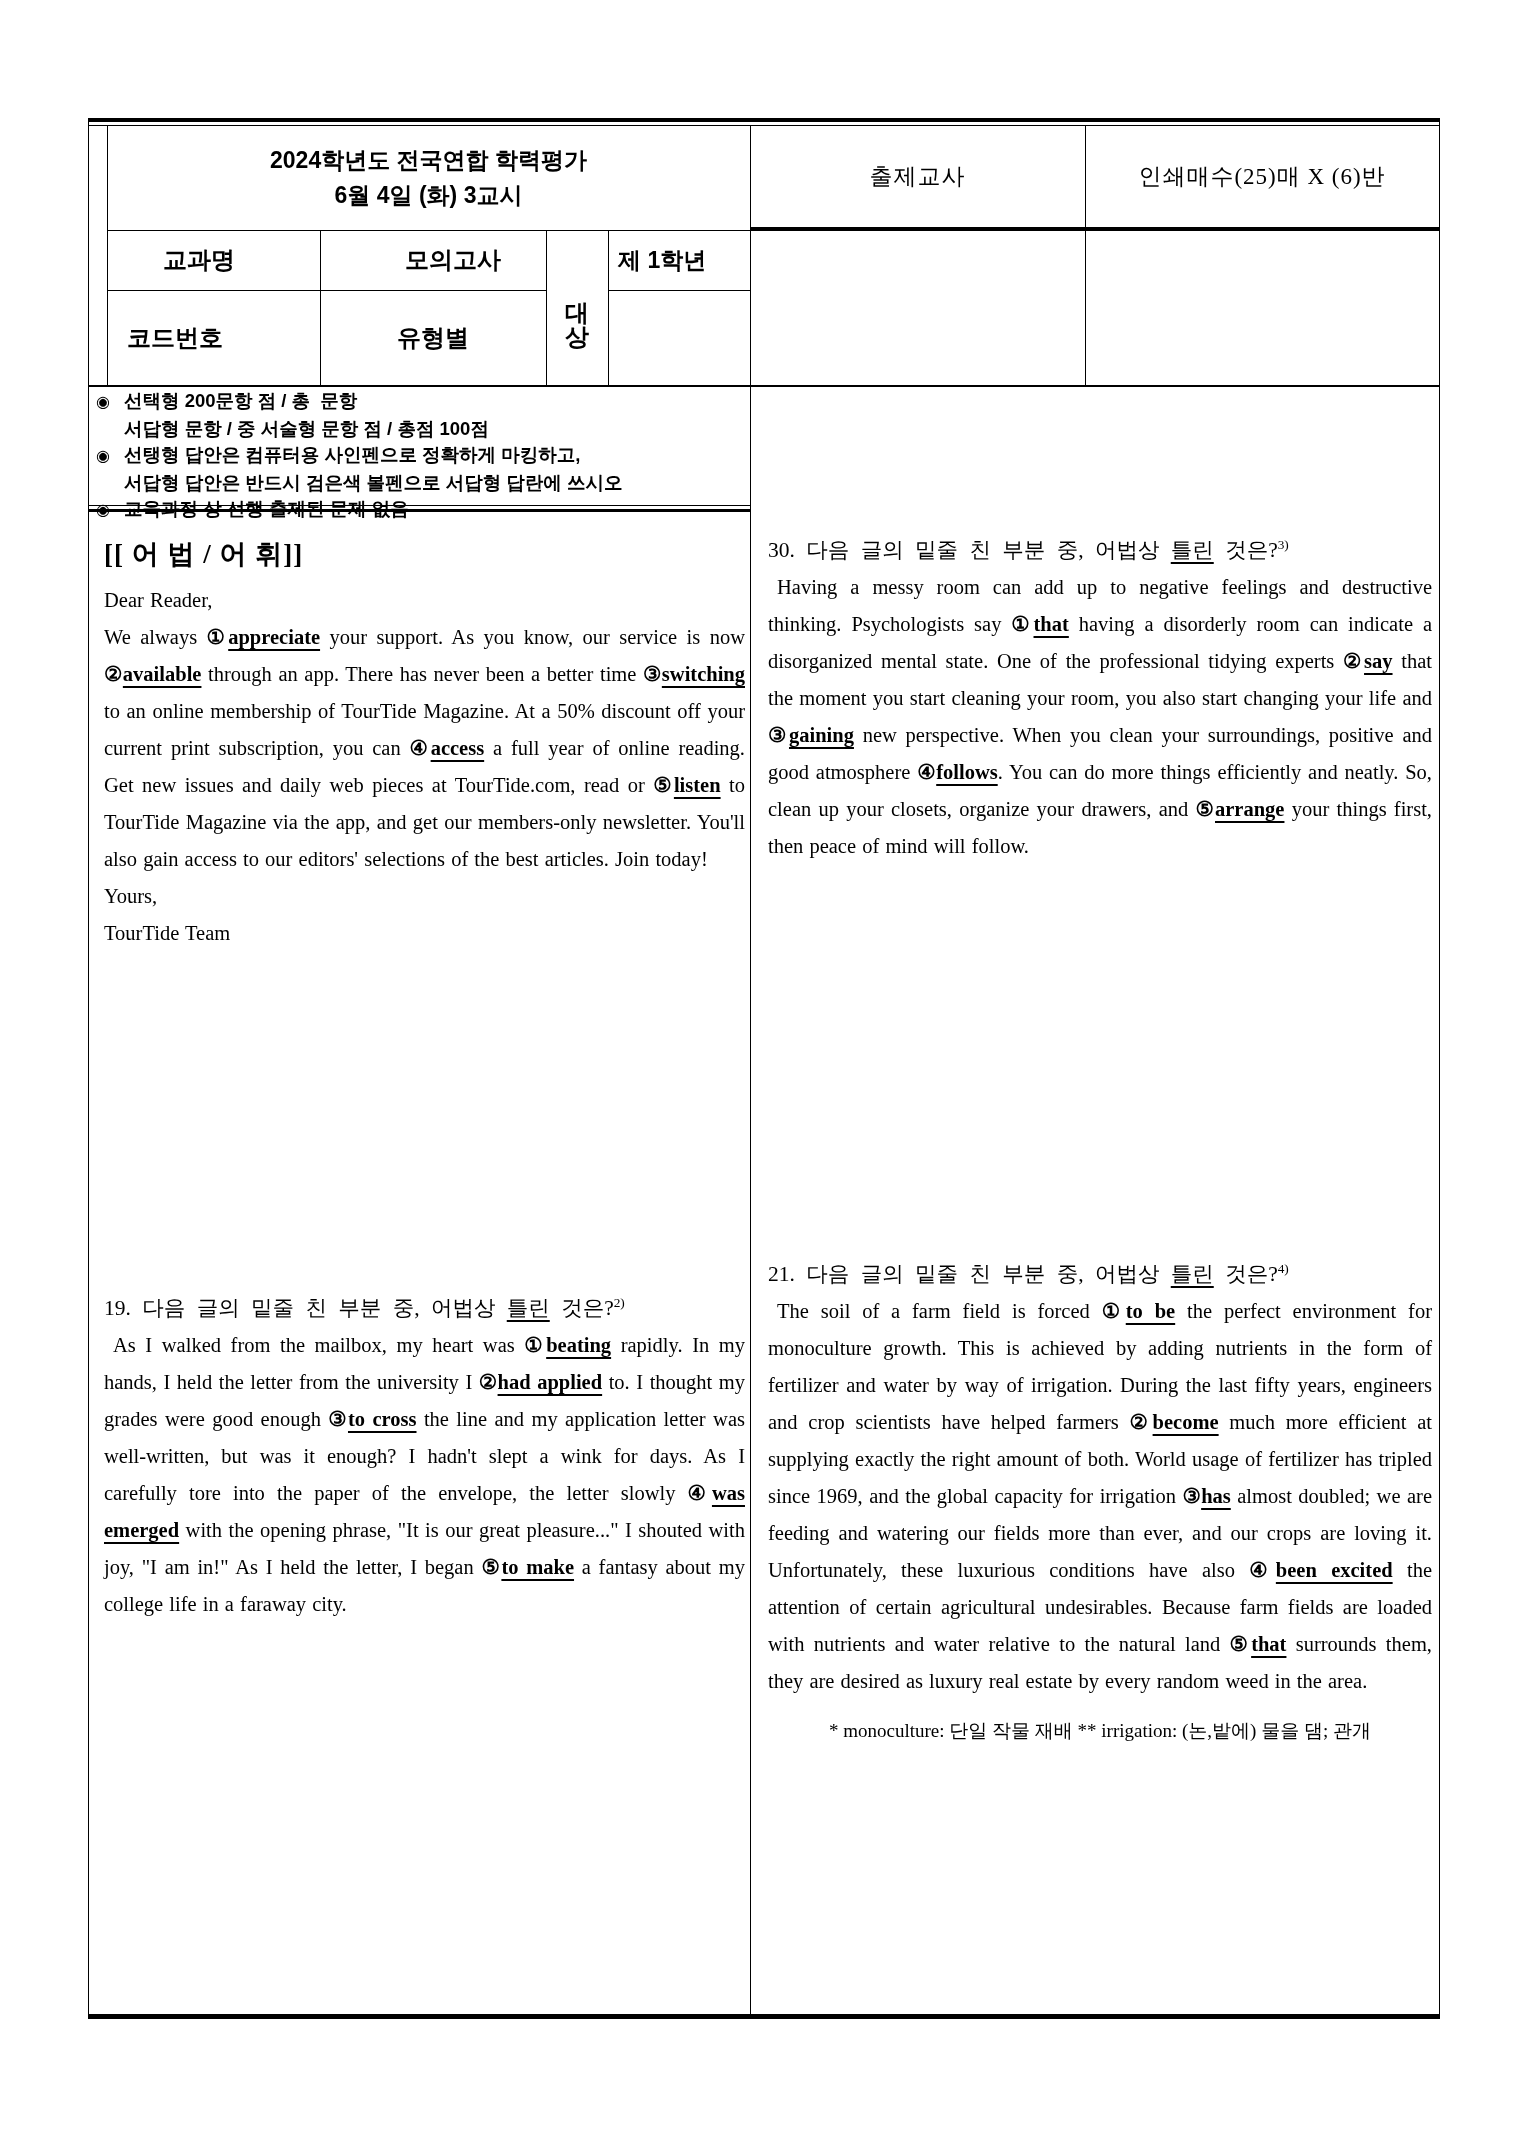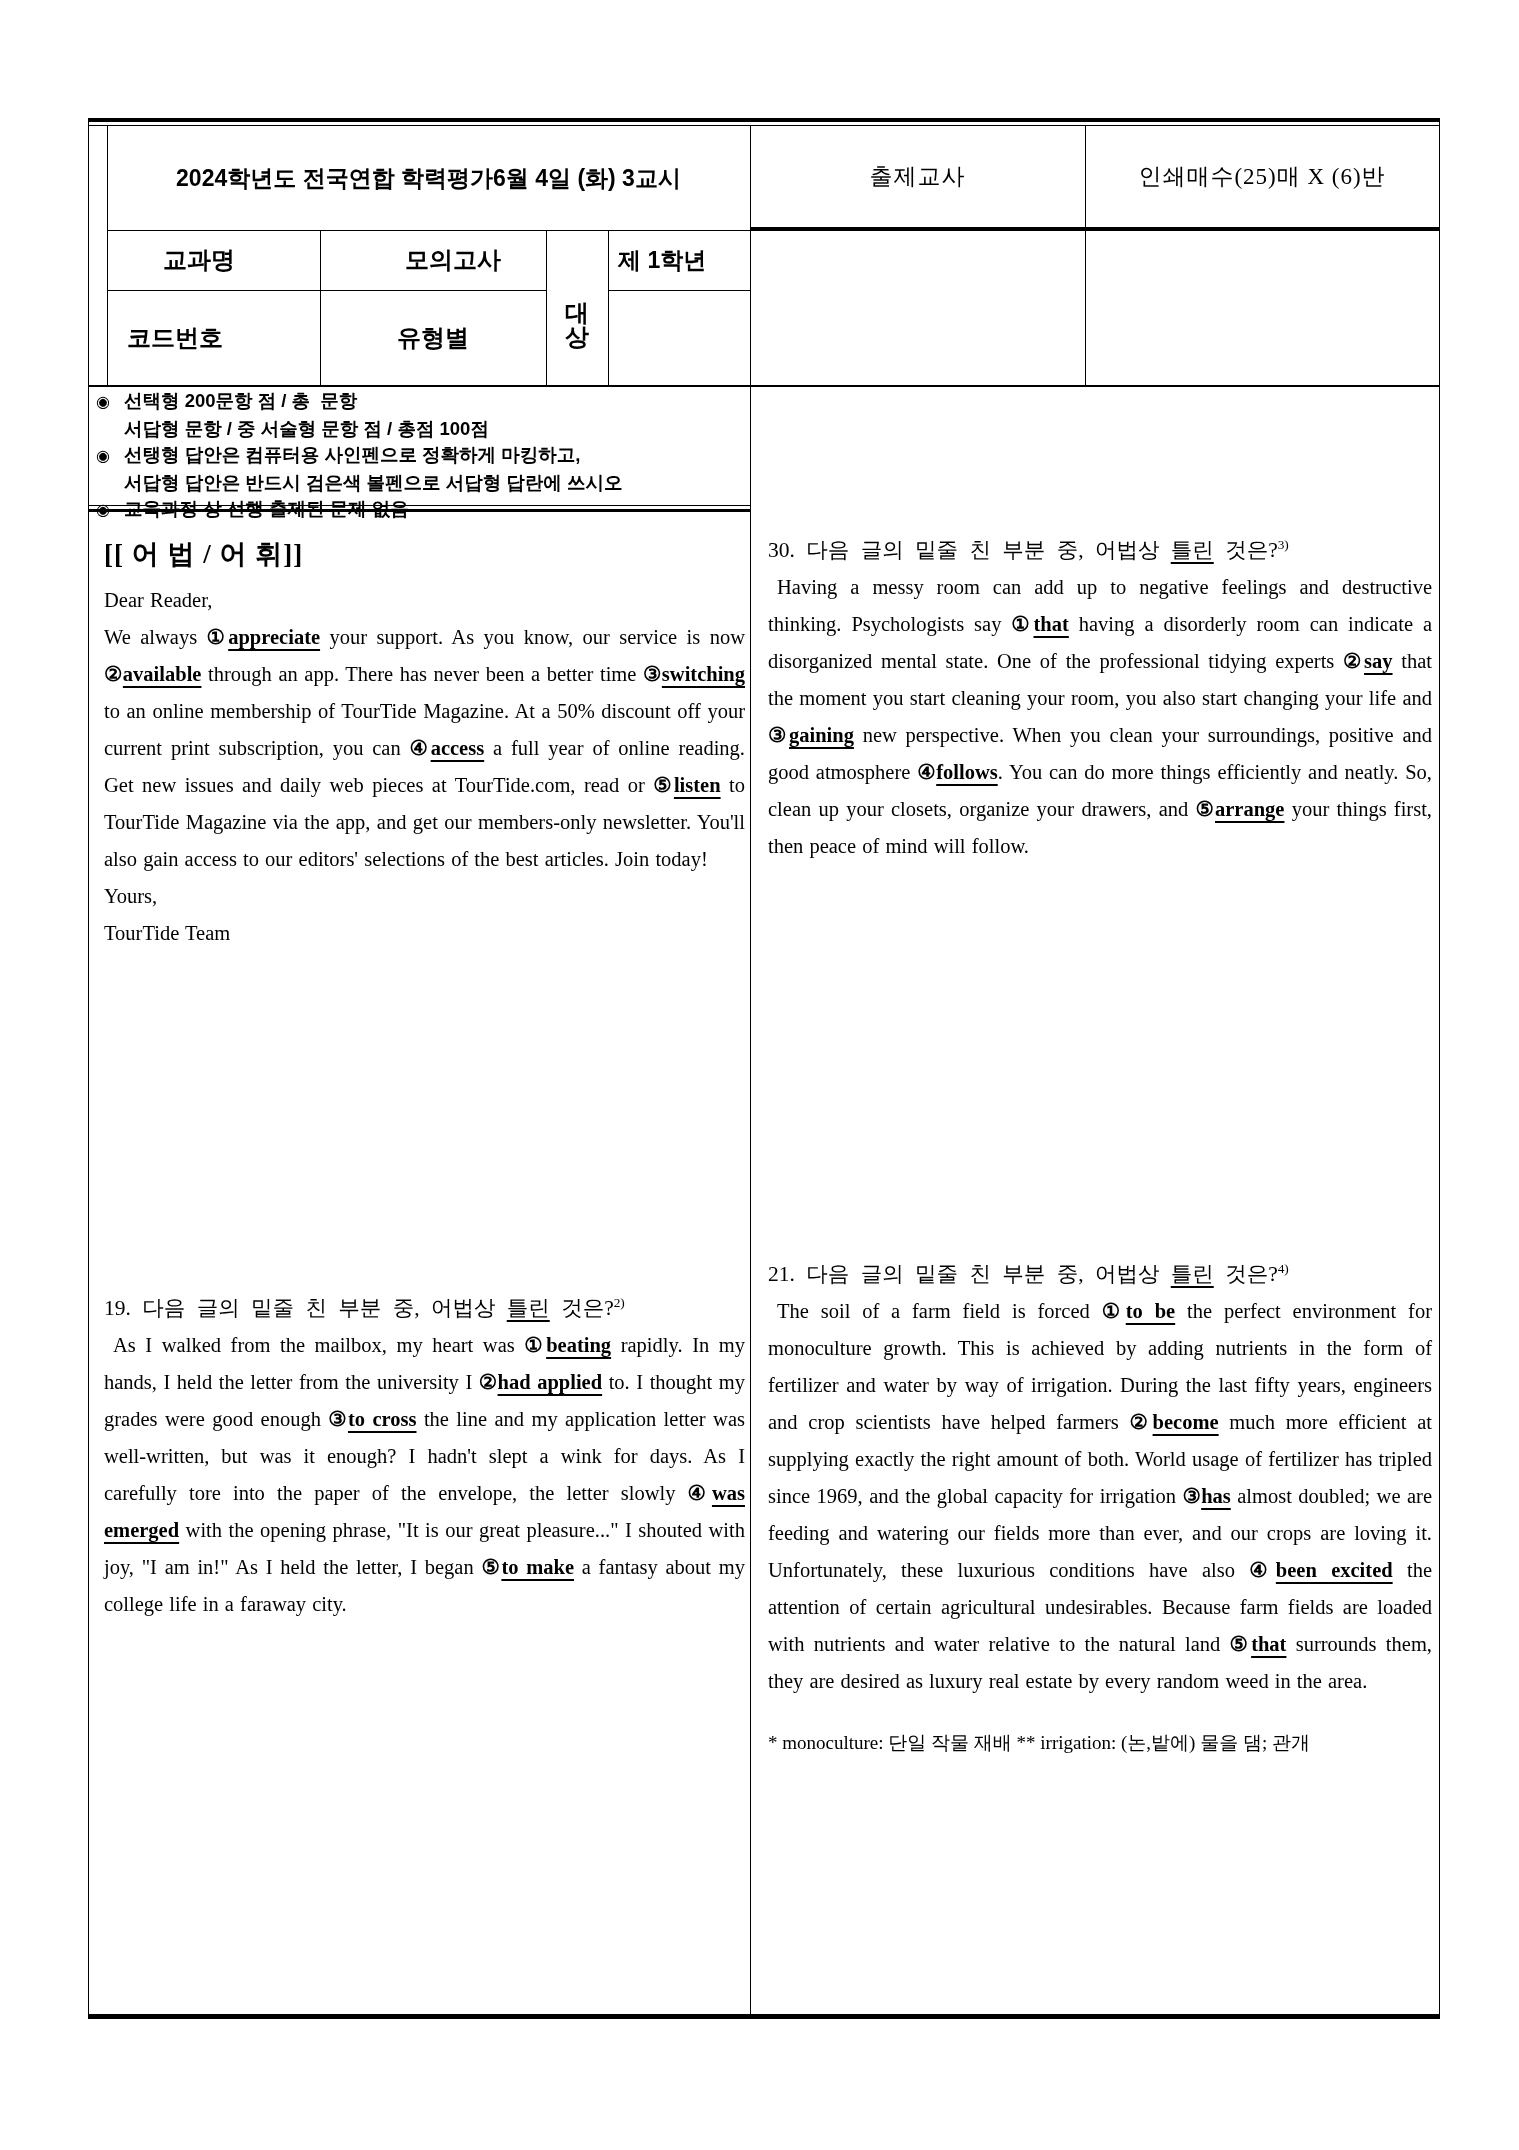--- a/index.html
+++ b/index.html
@@ -4,21 +4,21 @@
 <style>
   html,body { margin:0; padding:0; background:#e8e8e8; }
   .page {
     position:relative; width:1519px; height:2150px; background:#ffffff;
     font-family:"Liberation Serif","DejaVu Serif",serif; color:#000;
     overflow:hidden;
   }
   .hl, .vl { position:absolute; background:#000; }
   .cell { position:absolute; display:flex; align-items:center; }
   .gothic { font-family:"Liberation Sans","DejaVu Sans",sans-serif; }
-  .title-cell { justify-content:center; text-align:center;
+  .title-cell { flex-direction:column; justify-content:center; text-align:center;
     font-weight:bold; font-size:23px; line-height:35px; }
   .hdr-serif { justify-content:center; font-size:23px; letter-spacing:1px; }
   .lbl { font-weight:bold; font-size:24px; }
   .center { justify-content:center; }
   .target-cell { justify-content:center; font-weight:bold; font-size:24px;
     line-height:40px; writing-mode:vertical-rl; text-orientation:upright; }
   .instructions { position:absolute; left:96px; top:388px; width:648px;
     font-family:"Liberation Sans","DejaVu Sans",sans-serif;
     font-size:18.5px; font-weight:bold; line-height:26.5px; }
   .instr-line { white-space:nowrap; }
@@ -30,21 +30,21 @@
   .question { position:absolute; }
   .stem { font-size:21.5px; line-height:37px; word-spacing:6px; white-space:nowrap; }
   .qbody { font-size:20.5px; line-height:37px; }
   .para { text-align:justify; word-spacing:1px; }
   .para.indent { text-indent:9px; }
   .s-u { text-decoration:underline; text-underline-offset:5px; }
   .s-cu { font-weight:bold; text-decoration:underline; text-underline-offset:5px;
     text-decoration-thickness:1.5px; }
   .s-n { font-weight:bold; }
   .s-sup { vertical-align:super; font-size:0.62em; line-height:0; }
-  .footnote { font-size:19px; line-height:30px; margin-top:28px; text-align:left; }
+  .footnote { font-size:19px; line-height:30px; margin-top:16px; text-align:center; }
 </style>
 </head>
 <body>
 
 <div class="page">
 
   <div class="hl" style="left:88px;top:118px;width:1352px;height:4px;"></div>
   <div class="hl" style="left:88px;top:125px;width:1352px;height:1px;"></div>
   <div class="vl" style="left:88px;top:118px;width:1px;height:1901px;"></div>
   <div class="vl" style="left:1439px;top:118px;width:1px;height:1901px;"></div>

